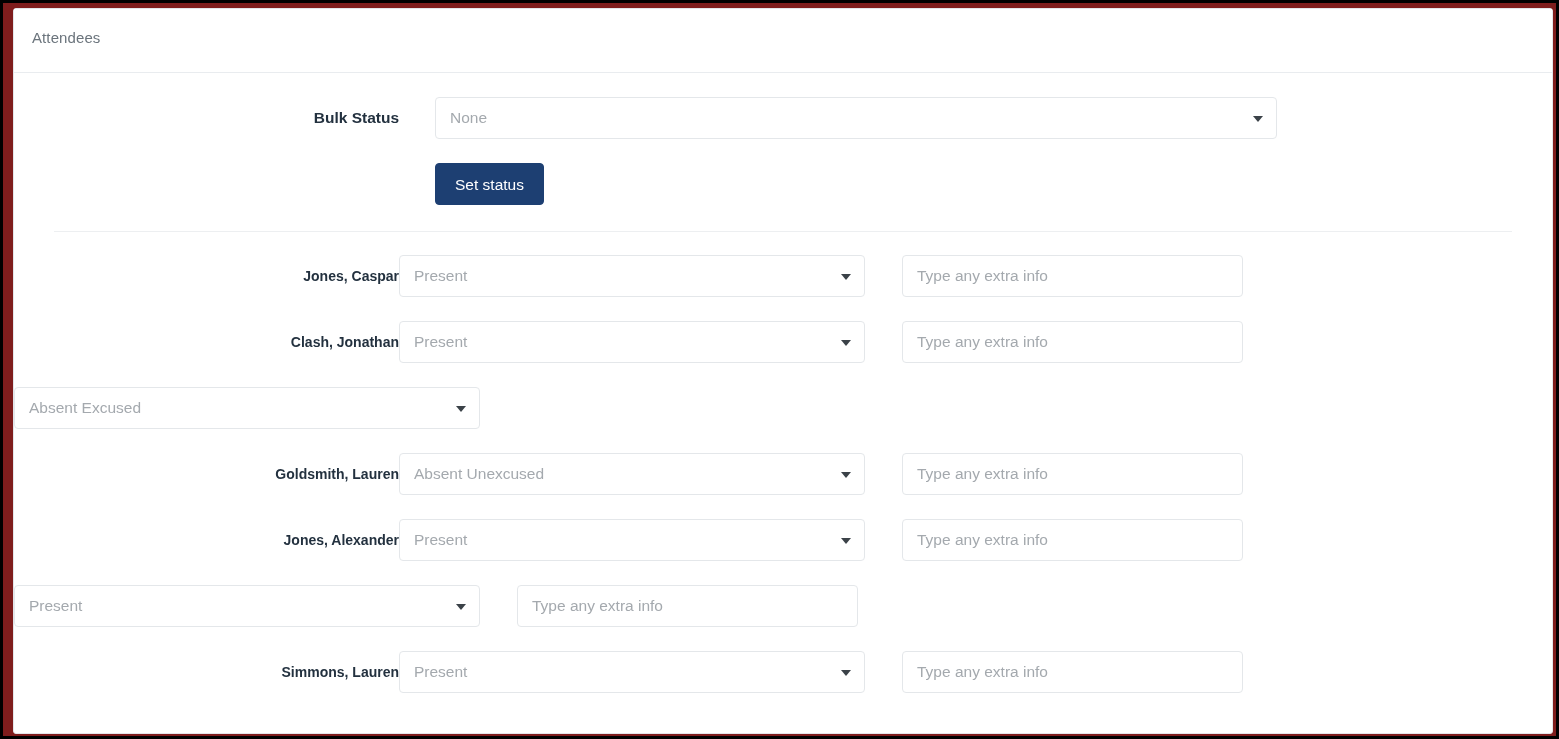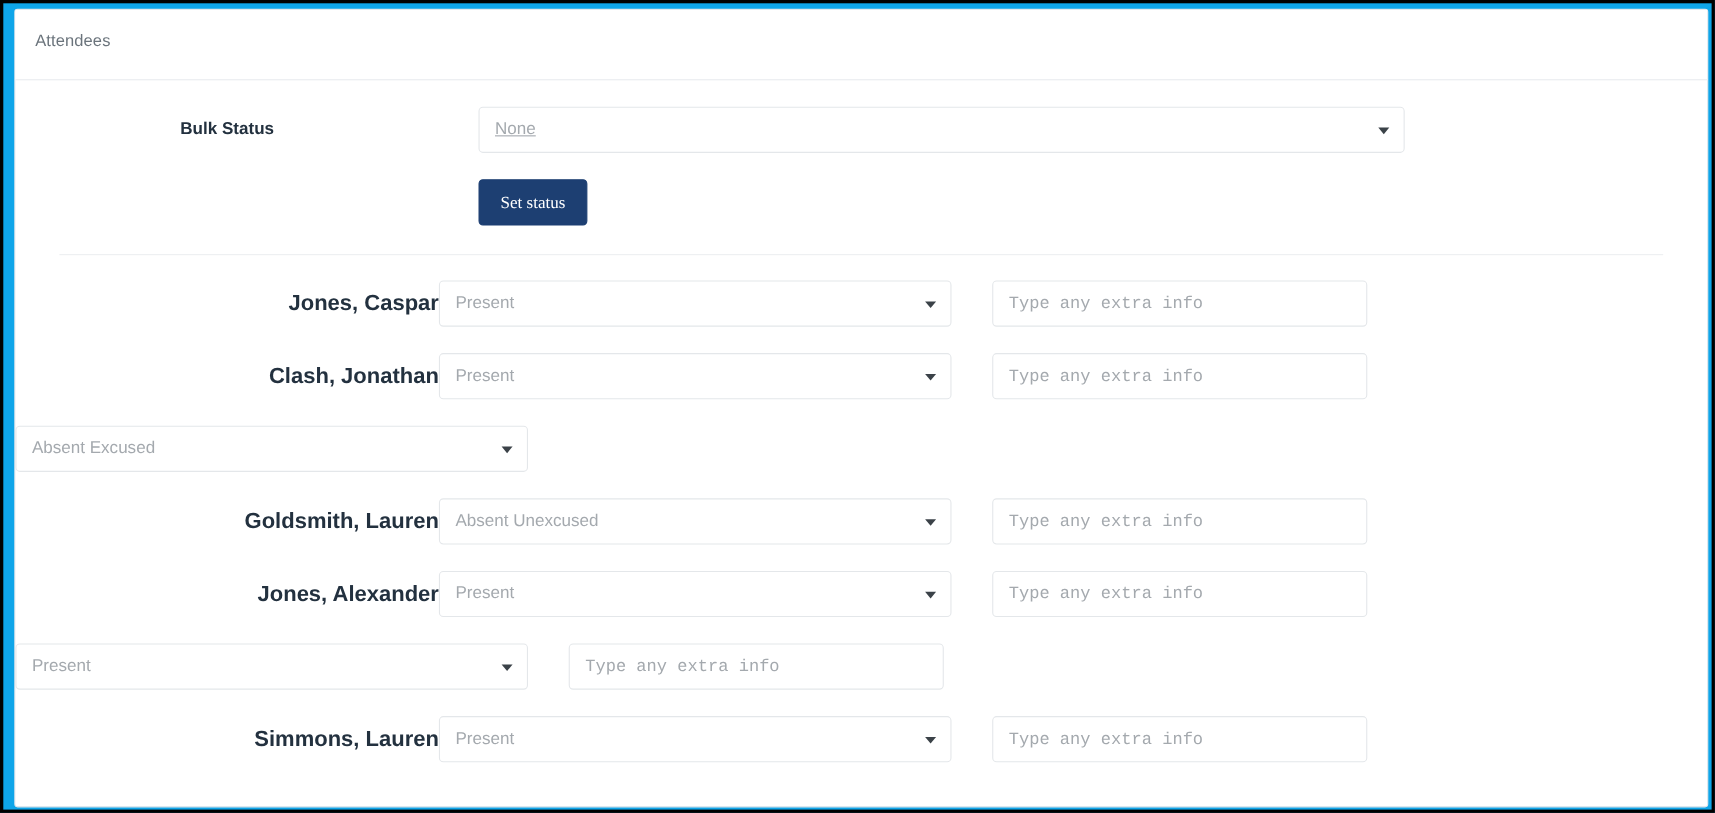--- a/index.html
+++ b/index.html
@@ -14,21 +14,21 @@
     overflow: hidden;
   }
 
   
   .frame {
     position: absolute;
     left: 0; top: 0;
     width: 1559px; height: 739px;
     box-sizing: border-box;
     border: 3px solid #000000;
-    background: #0ea5e9;
+    background: #7f1d1d;
   }
 
   
   .card {
     position: absolute;
     left: 10px;
     top: 5px;
     width: 1540px;
     height: 726px;
     box-sizing: border-box;
@@ -59,21 +59,21 @@
   
   .form-row {
     position: relative;
     display: flex;
     align-items: flex-start;
   }
   .bulk-row { margin-top: 24px; }
 
   .col-label {
     width: 385px;
-    text-align: center;
+    text-align: right;
     padding-right: 0;
     box-sizing: border-box;
     font-weight: bold;
     font-size: 15.5px;
     color: #23313f;
   }
   .bulk-label { line-height: 42px; }
 
   .col-control {
     margin-left: 36px;
@@ -105,36 +105,36 @@
     position: absolute;
     right: 13px;
     top: 50%;
     margin-top: -2px;
     width: 0; height: 0;
     border-left: 5px solid transparent;
     border-right: 5px solid transparent;
     border-top: 6px solid #3b4248;
   }
 
-  .bulk-select { width: 842px; text-decoration: underline; }
+  .bulk-select { width: 842px; }
 
   .btn {
     display: inline-block;
     box-sizing: border-box;
     margin-top: 24px;
     margin-left: 421px;
     height: 42px;
     padding: 0 19px;
     line-height: 42px;
     background: #1d3f72;
     color: #ffffff;
     border: 1px solid #1d3f72;
     border-radius: 4px;
     font-size: 15.5px;
-    font-family: Liberation Serif, serif;
+    font-family: Liberation Sans, sans-serif;
     cursor: pointer;
   }
 
   .divider {
     margin: 26px 40px 0 40px;
     border: 0;
     border-top: 1px solid #edeff1;
     height: 0;
   }
 
@@ -144,26 +144,26 @@
     display: flex;
     align-items: center;
     height: 42px;
     margin-bottom: 24px;
   }
   .attendee-name {
     width: 385px;
     text-align: right;
     box-sizing: border-box;
     font-weight: bold;
-    font-size: 20px;
+    font-size: 14px;
     color: #23313f;
     line-height: 42px;
   }
   .status-select { width: 466px; }
-  .info-input    { width: 341px; margin-left: 37px; font-family: Liberation Mono, monospace; }
+  .info-input    { width: 341px; margin-left: 37px; }
 </style>
 </head>
 <body>
 
 <div class="frame">
   <div class="card">
 
     <div class="card-header">
       <span class="card-header-title">Attendees</span>
     </div>

